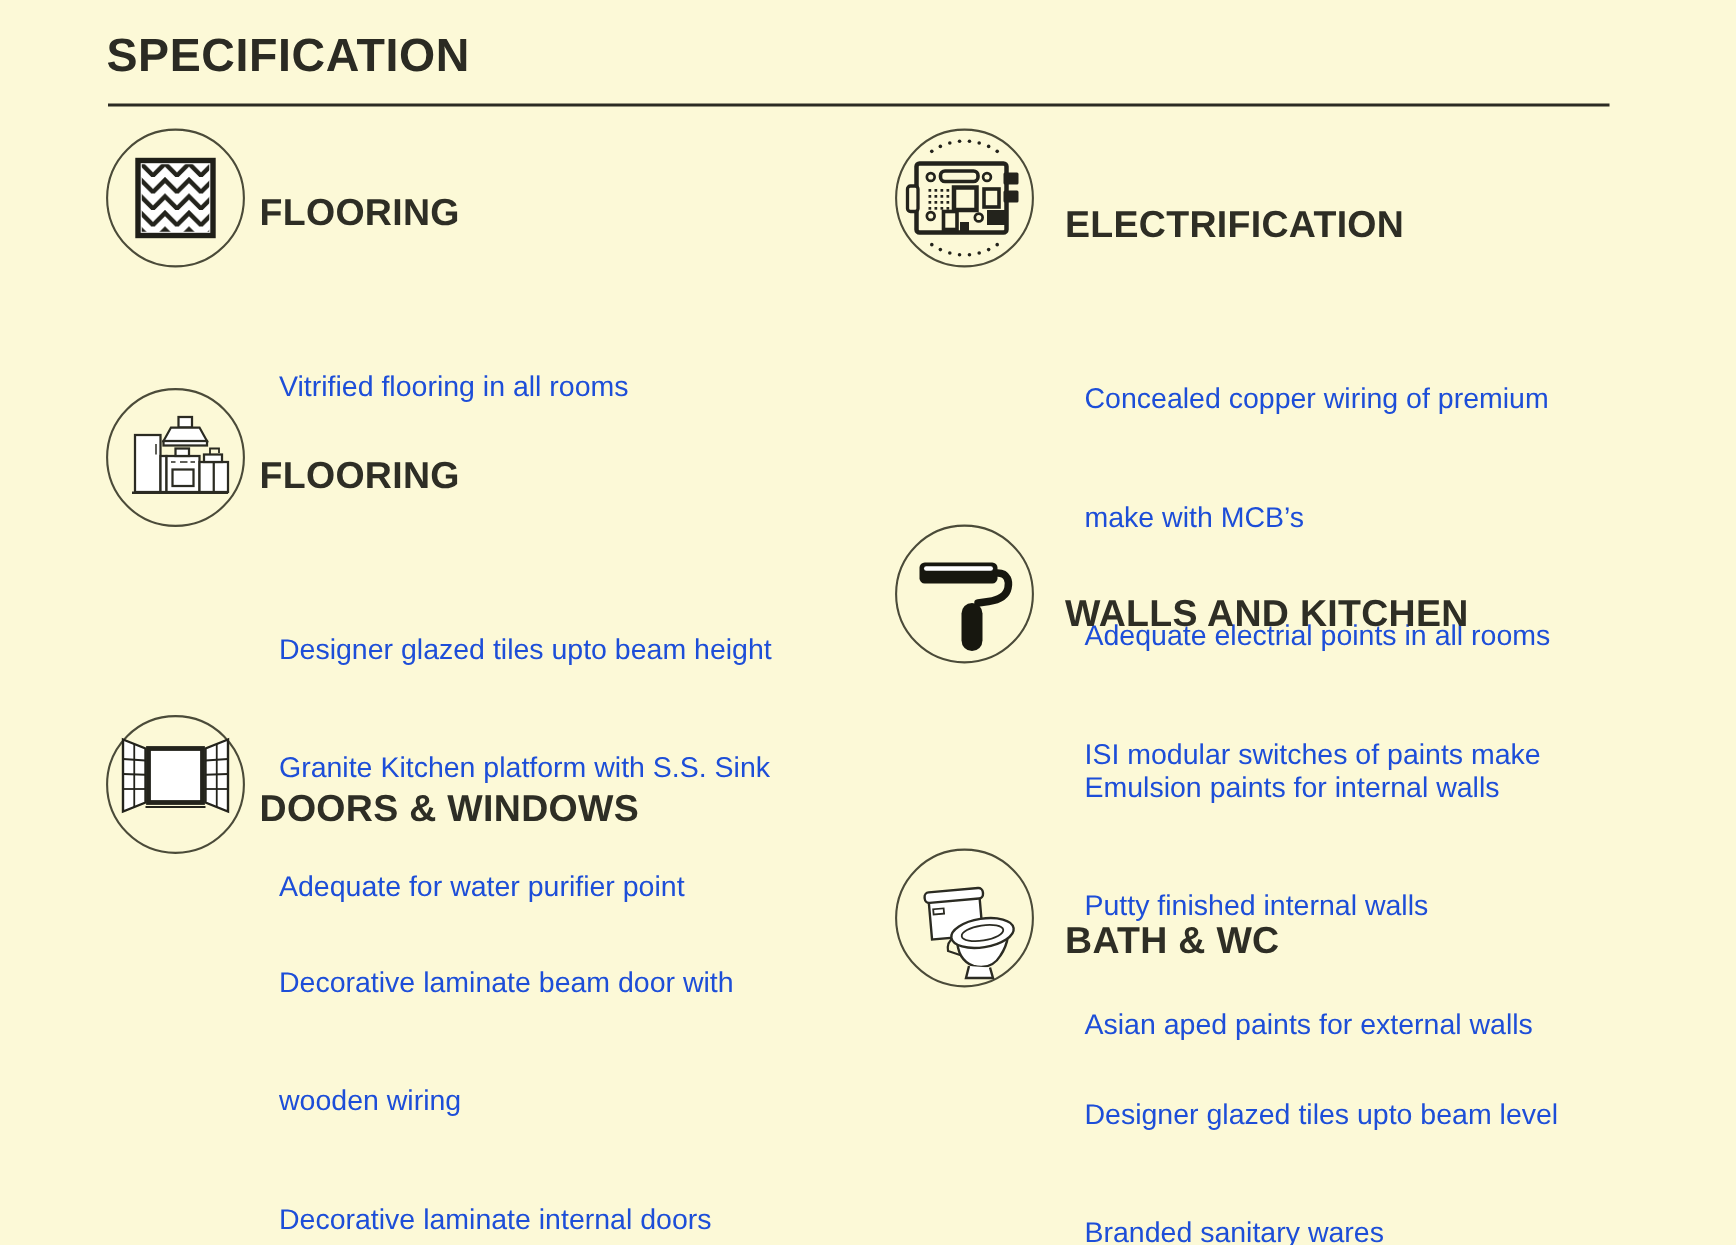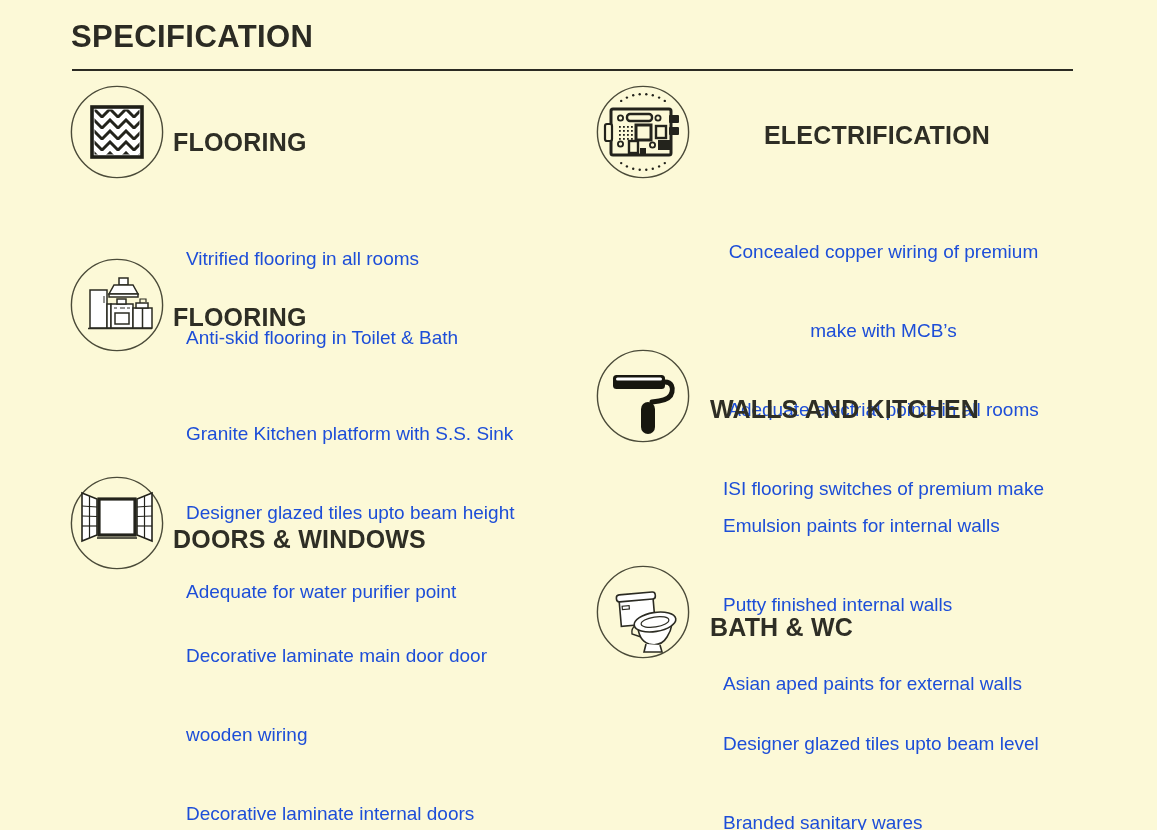--- a/index.html
+++ b/index.html
@@ -40,21 +40,20 @@
         </defs>
         <circle cx="47" cy="47" r="45.6" fill="none" stroke="#4B4B39" stroke-width="1.4"></circle>
         <rect x="22" y="22" width="50" height="50" fill="#FFFFFF" stroke="#1F1F18" stroke-width="3.6"></rect>
         <rect x="24.5" y="24.5" width="45" height="45" fill="url(#hb)"></rect>
       </svg>
     </div>
     <div class="content" style="top:8px;">
       <div class="sec-title">FLOORING</div>
       <div class="items">
         <div class="item">Vitrified flooring in all rooms</div>
-        <div class="item">Anti-skid flooring in Toilet &amp; Bath</div>
       </div>
     </div>
   </div>
 
   <div class="section col-left" style="left:70px;top:258px;">
     <div class="icon-circle">
       <svg width="94" height="94" viewBox="0 0 94 94">
         <circle cx="47" cy="47" r="45.6" fill="none" stroke="#4B4B39" stroke-width="1.4"></circle>
         <g stroke="#2B2B22" stroke-width="1.5" fill="#FFFFFF">
           <rect x="20" y="32" width="17" height="38"></rect>
@@ -73,22 +72,22 @@
           <line x1="44" y1="50" x2="47" y2="50" stroke-width="1"></line>
           <line x1="50" y1="50" x2="55" y2="50" stroke-width="1"></line>
           <line x1="57" y1="50" x2="60" y2="50" stroke-width="1"></line>
           <line x1="18" y1="70.5" x2="82" y2="70.5" stroke-width="1.6"></line>
         </g>
       </svg>
     </div>
     <div class="content" style="top:10px;">
       <div class="sec-title">FLOORING</div>
       <div class="items">
+        <div class="item">Designer glazed tiles upto beam height</div>
         <div class="item">Granite Kitchen platform with S.S. Sink</div>
-        <div class="item">Designer glazed tiles upto beam height</div>
         <div class="item">Adequate for water purifier point</div>
       </div>
     </div>
   </div>
 
   <div class="section col-left" style="left:70px;top:476px;">
     <div class="icon-circle">
       <svg width="94" height="94" viewBox="0 0 94 94">
         <circle cx="47" cy="47" r="45.6" fill="none" stroke="#4B4B39" stroke-width="1.4"></circle>
         <g stroke="#23231C" fill="#FFFFFF">
@@ -103,21 +102,21 @@
           <line x1="67" y1="31" x2="82" y2="30" stroke-width="1.2"></line>
           <line x1="67" y1="40.5" x2="82" y2="40" stroke-width="1.2"></line>
           <line x1="67" y1="50" x2="82" y2="50" stroke-width="1.2"></line>
           <line x1="27" y1="62" x2="67" y2="62" stroke-width="1.4"></line>
         </g>
       </svg>
     </div>
     <div class="content" style="top:14px;">
       <div class="sec-title">DOORS &amp; WINDOWS</div>
       <div class="items">
-        <div class="item">Decorative laminate main door door</div>
+        <div class="item">Decorative laminate beam door with</div>
         <div class="item">wooden wiring</div>
         <div class="item">Decorative laminate internal doors</div>
         
         
       </div>
     </div>
   </div>
 
   <div class="section col-right" style="left:596px;top:85px;">
     <div class="icon-circle">
@@ -168,27 +167,27 @@
         <rect x="60" y="41" width="10" height="12" fill="none" stroke="#23231C" stroke-width="2.4"></rect>
         <rect x="73" y="30" width="10" height="8" rx="1" fill="#23231C"></rect>
         <rect x="73" y="42" width="10" height="8" rx="1" fill="#23231C"></rect>
         <circle cx="24.5" cy="59" r="2.6" fill="none" stroke="#23231C" stroke-width="1.8"></circle>
         <circle cx="56.5" cy="60" r="2.6" fill="none" stroke="#23231C" stroke-width="1.8"></circle>
         <rect x="33" y="56" width="9" height="12" fill="#FCF9D7" stroke="#23231C" stroke-width="2.4"></rect>
         <rect x="44" y="63" width="6" height="6" fill="#23231C"></rect>
         <rect x="62" y="55" width="12" height="10" fill="#23231C"></rect>
       </svg>
     </div>
-    <div class="content" style="top:1px;text-align:center;">
+    <div class="content" style="top:16px;">
       <div class="sec-title">ELECTRIFICATION</div>
       <div class="items">
         <div class="item">Concealed copper wiring of premium</div>
         <div class="item">make with MCB’s</div>
         <div class="item">Adequate electrial points in all rooms</div>
-        <div class="item">ISI flooring switches of premium make</div>
+        <div class="item">ISI modular switches of paints make</div>
       </div>
     </div>
   </div>
 
   <div class="section col-right" style="left:596px;top:349px;">
     <div class="icon-circle">
       <svg width="94" height="94" viewBox="0 0 94 94">
         <circle cx="47" cy="47" r="45.6" fill="none" stroke="#4B4B39" stroke-width="1.4"></circle>
         <rect x="17" y="26" width="52" height="14" rx="3.5" fill="#17170F"></rect>
         <rect x="20" y="28.5" width="46" height="3" rx="1.5" fill="#FFFFFF"></rect>

